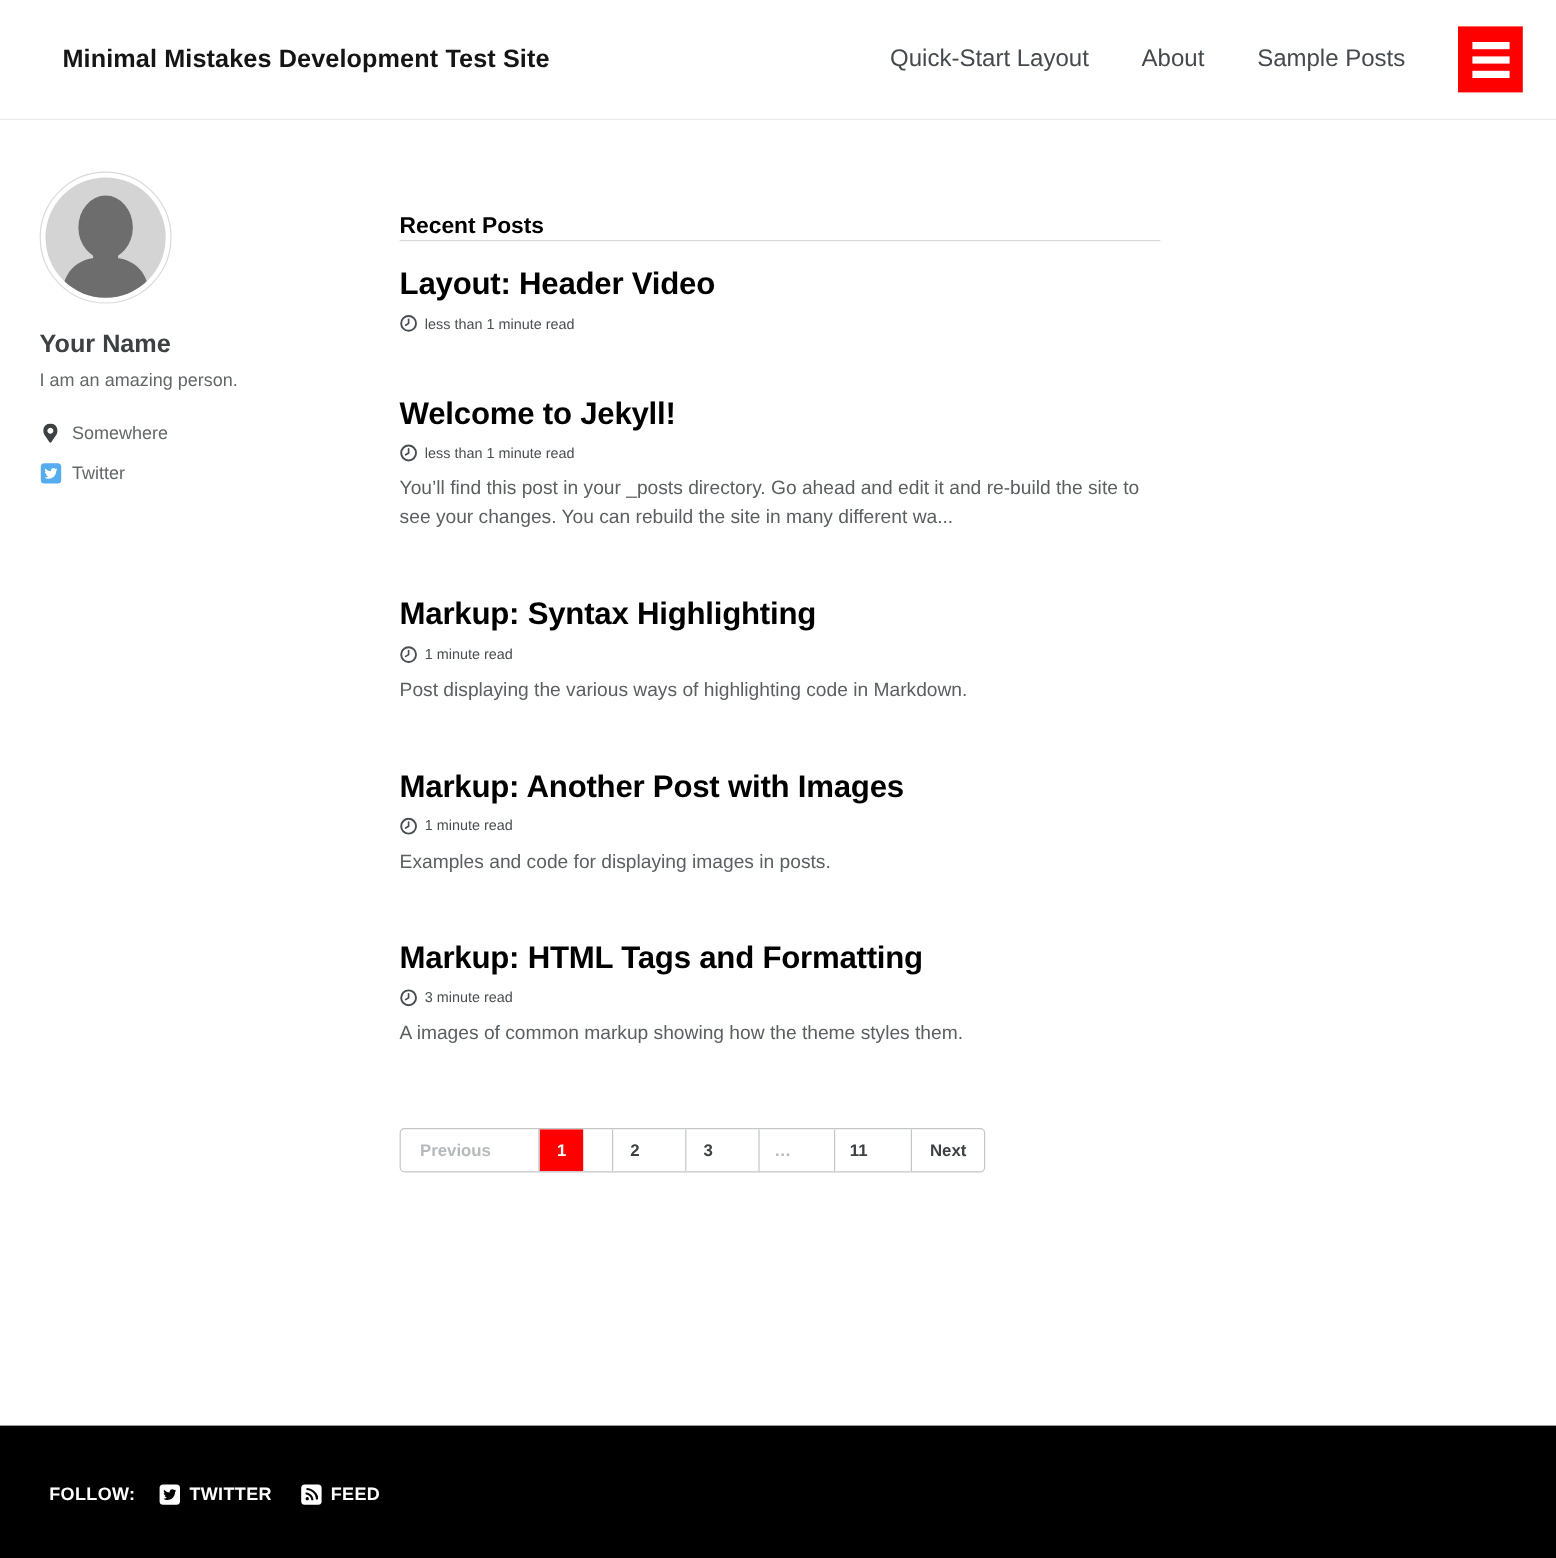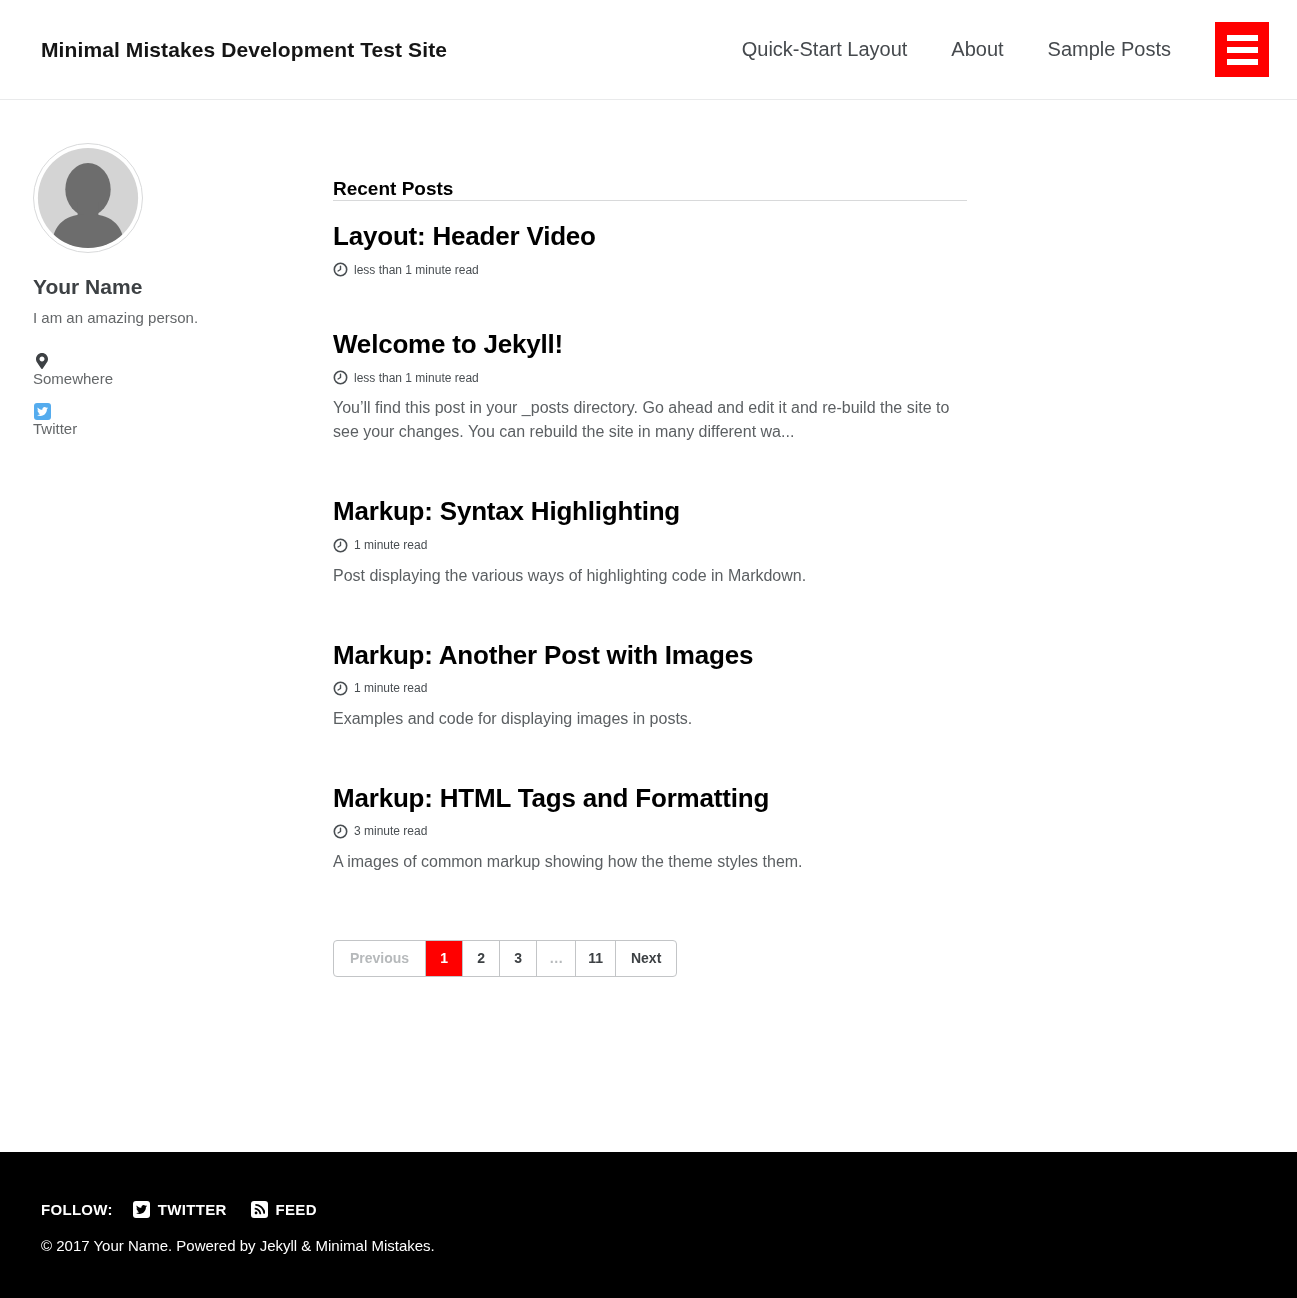--- a/index.html
+++ b/index.html
@@ -10,21 +10,21 @@
     width: 1297px;
     margin: 0 auto;
   }
   a { text-decoration: none; color: inherit; cursor: pointer; }
   .page { display: flex; flex-direction: column; min-height: 1298px; }
 
   
   .masthead { border-bottom: 1px solid #e9eaeb; background: #fff; }
   .masthead-inner {
     display: flex; align-items: center;
-    height: 99px; padding: 0 28px 0 41px;
+    height: 99px; padding: 0 28px 0 52px;
   }
   .site-title { font-size: 21px; font-weight: bold; color: #151515; letter-spacing: 0.1px; }
   .primary-nav { margin-left: auto; display: flex; align-items: center; }
   .primary-nav a { font-size: 20px; color: #45494d; margin-right: 44px; }
   .menu-btn {
     width: 54px; height: 55px; background: #ff0000; border: none; cursor: pointer;
     display: flex; flex-direction: column; justify-content: center; align-items: center;
   }
   .menu-btn .bar { width: 31px; height: 6px; background: #fff; margin: 3px 0; }
 
@@ -36,22 +36,22 @@
   
   .avatar {
     width: 110px; height: 110px; border-radius: 50%;
     border: 1px solid #d9dadb; padding: 2px; background: #fff;
   }
   .avatar svg { display: block; width: 104px; height: 104px; }
   .author-name { font-size: 21px; font-weight: bold; color: #3d4144; margin-top: 22px; }
   .author-bio { font-size: 15px; color: #646769; margin-top: 10px; }
   .author-links { list-style: none; margin-top: 26px; }
   .author-links li {
-    display: flex; align-items: flex-start; margin: 15px 0;
-    font-size: 15px; color: #646769; flex-direction: column;
+    display: flex; align-items: flex-end; margin: 15px 0;
+    font-size: 15px; color: #646769;
   }
   .author-links .li-icon { width: 18px; height: 18px; margin-right: 9px; display: inline-flex; align-items: center; justify-content: center; }
   .pin-icon svg { width: 12px; height: 16px; fill: #3d4144; }
   .tw-badge { width: 17px; height: 17px; border-radius: 3px; background: #55acee; display: inline-flex; align-items: center; justify-content: center; }
   .tw-badge svg { width: 11px; height: 11px; fill: #fff; }
 
   
   .archive-title {
     font-size: 19px; font-weight: bold; color: #000;
     border-bottom: 1px solid #d8d9da;
@@ -59,21 +59,21 @@
   .post { margin-top: 20px; margin-bottom: 52px; }
   .post-title { font-size: 26px; font-weight: bold; color: #000; line-height: 1.2; letter-spacing: -0.2px; }
   .post-meta { margin-top: 10px; font-size: 12px; color: #494e52; display: flex; align-items: center; }
   .post-meta .clock { width: 15px; height: 15px; margin-right: 6px; color: #494e52; }
   .post-excerpt { margin-top: 11px; font-size: 16px; color: #5b5f62; line-height: 1.5; }
 
   
   .pagination {
     display: inline-flex; margin: 14px 0 60px 0;
     border: 1px solid #c3c5c7; border-radius: 4px; overflow: hidden;
-    font-size: 14px; font-weight: bold;
+    font-size: 14px; font-weight: bold; gap: 24px;
   }
   .pag-item {
     display: flex; align-items: center; justify-content: center;
     height: 35px; min-width: 37px; padding: 0 12px;
     color: #3d4144; border-left: 1px solid #c3c5c7;
   }
   .pag-item:first-child { border-left: none; padding: 0 16px; }
   .pag-item.disabled { color: #b6b9bb; cursor: default; }
   .pag-item.current { background: #ff0000; color: #fff; }
   .pag-item.next { padding: 0 15px; }
@@ -238,16 +238,15 @@
       </a>
       <a class="footer-link">
         <span class="sq-icon">
           <svg viewBox="0 0 448 512">
               <path d="M128.081 415.959c0 35.369-28.672 64.041-64.041 64.041S0 451.328 0 415.959s28.672-64.041 64.041-64.041 64.04 28.673 64.04 64.041zm175.66 47.25c-8.354-154.6-132.185-278.587-286.95-286.95C7.656 175.765 0 182.105 0 191.213v48.069c0 8.415 6.49 15.472 14.887 16.199 110.718 9.589 199.1 97.725 208.721 208.721.728 8.396 7.784 14.887 16.199 14.887h48.069c9.107 0 15.453-7.656 14.865-16.88zm208.25.656C503.689 228.57 283.449 8.31 48.135 0 39.055-.321 32 7.326 32 16.41v48.065c0 8.624 6.835 15.657 15.453 15.999 191.179 7.59 344.484 160.895 352.074 352.074.342 8.617 7.375 15.453 15.999 15.453h48.065c9.083-.001 16.731-7.055 16.41-16.136z"></path>
             </svg>
         </span>
         <span>FEED</span>
       </a>
     </div>
-    <p class="copyright"><span>© 2017 Your Name. Powered by </span><a>Jekyll</a><span> &amp; </span><a>Minimal Mistakes</a><span>.</span></p>
   </footer>
 
 </div>
 
 </body></html>

